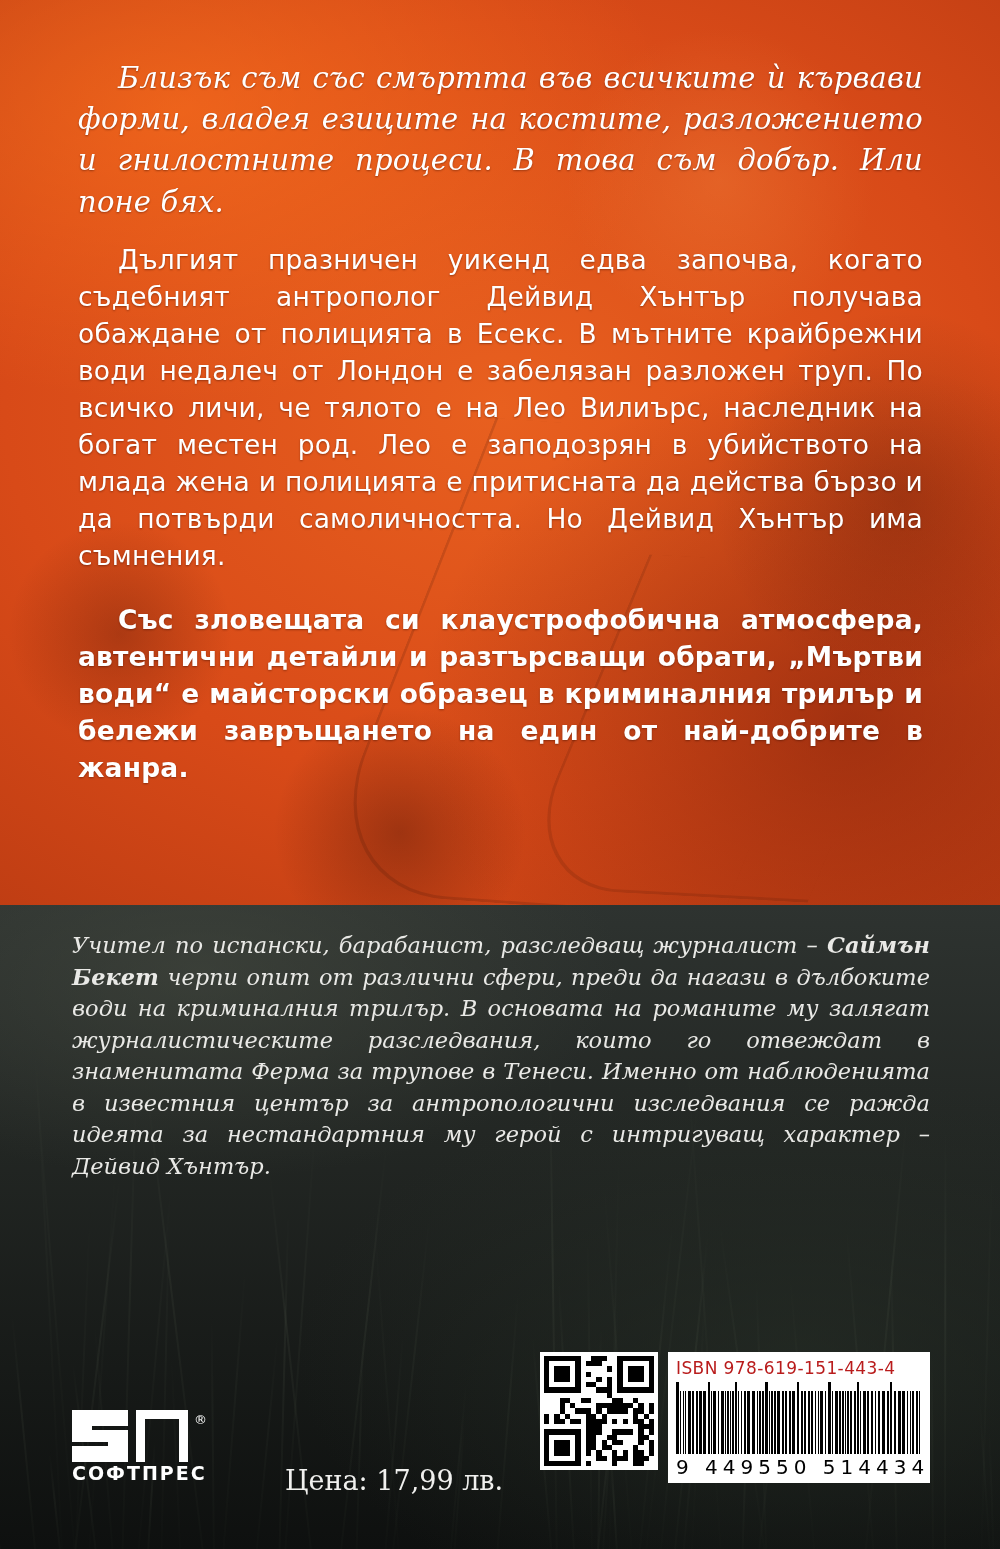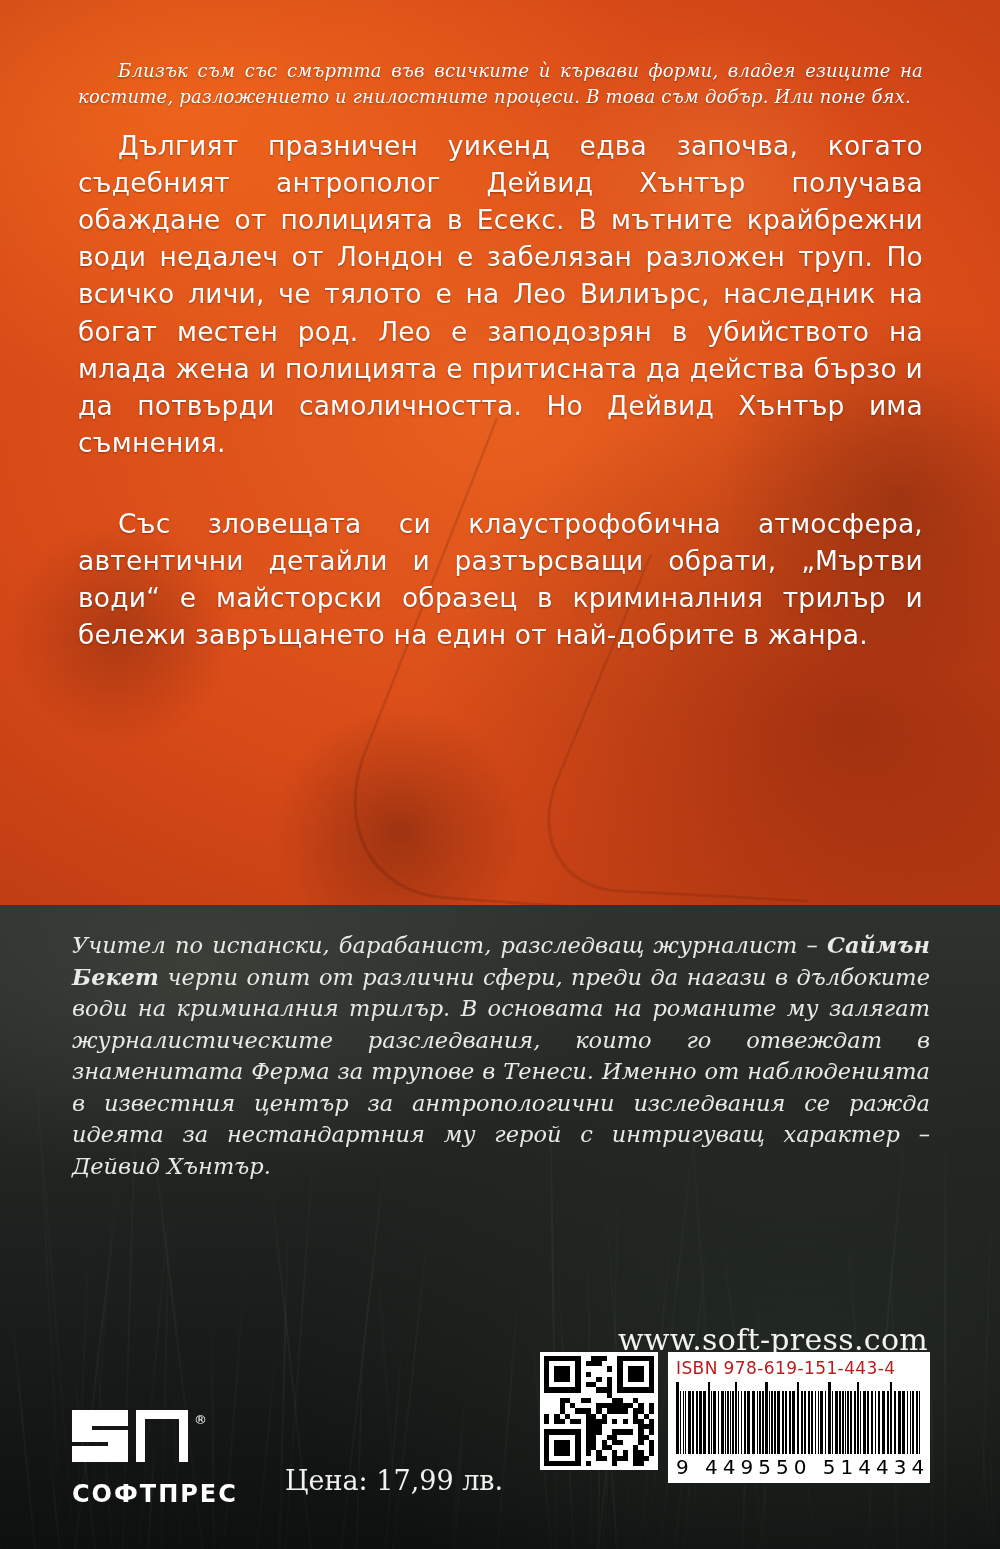--- a/index.html
+++ b/index.html
@@ -101,26 +101,26 @@
     font-size: 26.5px;
     line-height: 1.40;
     text-align: justify;
     text-indent: 40px;
     letter-spacing: 0.2px;
     text-shadow: 0 1px 2px rgba(60,16,4,0.45);
   }
   .blurb p.italic {
     font-style: italic;
     font-family: "DejaVu Serif", serif;
-    font-size: 18px;
+    font-size: 29px;
     line-height: 1.42;
   }
   .blurb p.bold {
-    font-weight: normal;
-    margin-top: 44px;
+    font-weight: bold;
+    margin-top: 26px;
     text-indent: 40px;
   }
 
   .author-block {
     position: absolute;
     left: 72px;
     top: 930px;
     width: 858px;
     color: #e9e9e6;
   }
@@ -242,24 +242,24 @@
     box-sizing: border-box;
   }
   .logo .reg {
     position: absolute;
     left: 122px;
     top: 2px;
     font-size: 13px;
     color: #fff;
   }
   .logo .logotext {
-    margin-top: 18px;
+    margin-top: 0;
     font-family: "DejaVu Sans", sans-serif;
     font-weight: bold;
-    font-size: 24px;
+    font-size: 19px;
     letter-spacing: 2px;
     color: #fff;
   }
 </style>
 </head>
 <body>
 
 <div class="cover">
 
   <div class="top-panel">
@@ -336,21 +336,20 @@
   <div class="blurb">
     <p class="italic">Близък съм със смъртта във всичките ѝ кървави форми, владея езиците на костите, разложението и гнилостните процеси. В това съм добър. Или поне бях.</p>
     <p>Дългият празничен уикенд едва започва, когато съдебният антрополог Дейвид Хънтър получава обаждане от полицията в Есекс. В мътните крайбрежни води недалеч от Лондон е забелязан разложен труп. По всичко личи, че тялото е на Лео Вилиърс, наследник на богат местен род. Лео е заподозрян в убийството на млада жена и полицията е притисната да действа бързо и да потвърди самоличността. Но Дейвид Хънтър има съмнения.</p>
     <p class="bold">Със зловещата си клаустрофобична атмосфера, автентични детайли и разтърсващи обрати, „Мъртви води“ е майсторски образец в криминалния трилър и бележи завръщането на един от най-добрите в жанра.</p>
   </div>
 
   <div class="author-block">
     <p id="bio1"><span>Учител по испански, барабанист, разследващ журналист – </span><b>Саймън Бекет</b><span> черпи опит от различни сфери, преди да нагази в дълбоките води на криминалния трилър. В основата на романите му залягат журналистическите разследвания, които го отвеждат в знаменитата Ферма за трупове в Тенеси. Именно от наблюденията в известния център за антропологични изследвания се ражда идеята за нестандартния му герой с интригуващ характер – Дейвид Хънтър.</span></p>
   </div>
 
-  <div class="site-url">www.soft-press.com</div>
 
   <div class="qr">
     <div class="qrgrid" id="qrgrid">
         <i class="on"></i>
         <i class="on"></i>
         <i class="on"></i>
         <i class="on"></i>
         <i class="on"></i>
         <i class="on"></i>
         <i class="on"></i>

